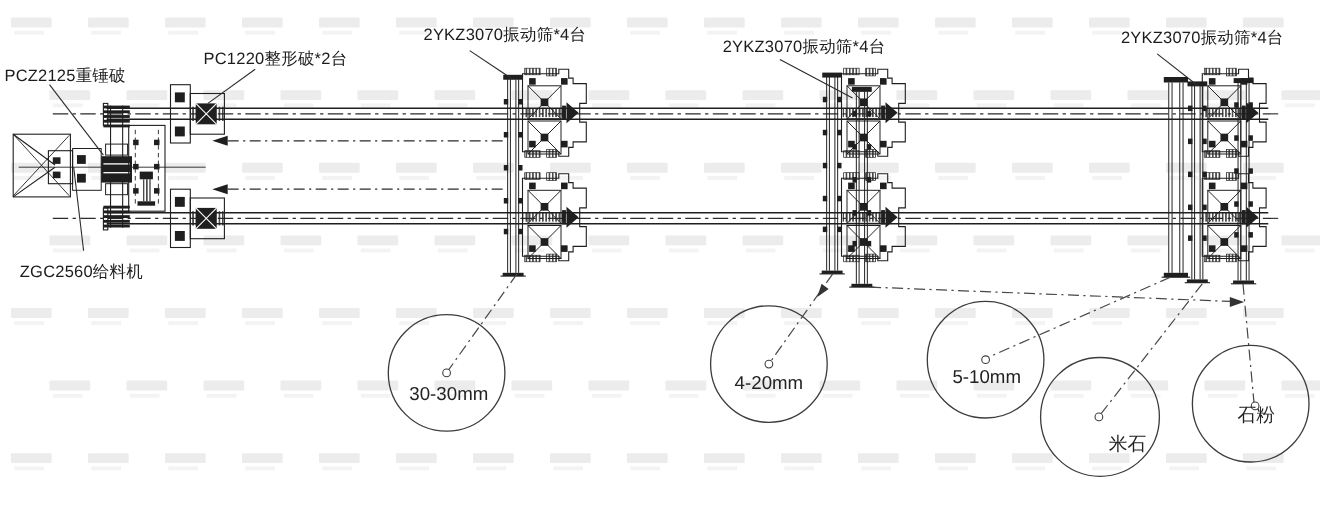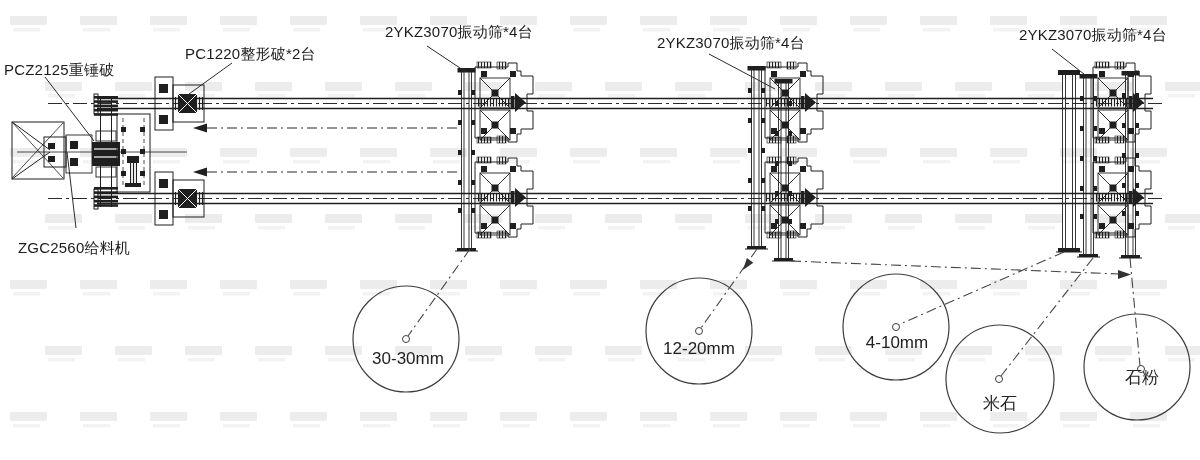--- a/index.html
+++ b/index.html
@@ -620,17 +620,17 @@
     </svg>
 
   <div class="lbl" style="left:4px;top:62px">PCZ2125重锤破</div>
   <div class="lbl" style="left:185px;top:46px">PC1220整形破*2台</div>
   <div class="lbl" style="left:385px;top:24px">2YKZ3070振动筛*4台</div>
   <div class="lbl" style="left:657px;top:35px">2YKZ3070振动筛*4台</div>
   <div class="lbl" style="left:1019px;top:27px">2YKZ3070振动筛*4台</div>
   <div class="lbl" style="left:18px;top:240px">ZGC2560给料机</div>
 
   <div class="plbl" style="left:408px;top:350px">30-30mm</div>
-  <div class="plbl" style="left:699px;top:340px">12-20mm</div>
-  <div class="plbl" style="left:897px;top:334px">4-10mm</div>
-  <div class="plbl" style="left:1000px;top:395px">米石</div>
+  <div class="plbl" style="left:699px;top:340px">4-20mm</div>
+  <div class="plbl" style="left:897px;top:334px">5-10mm</div>
+  <div class="plbl" style="left:1025px;top:395px">米石</div>
   <div class="plbl" style="left:1142px;top:369px">石粉</div>
 </div>
 
 </body></html>

